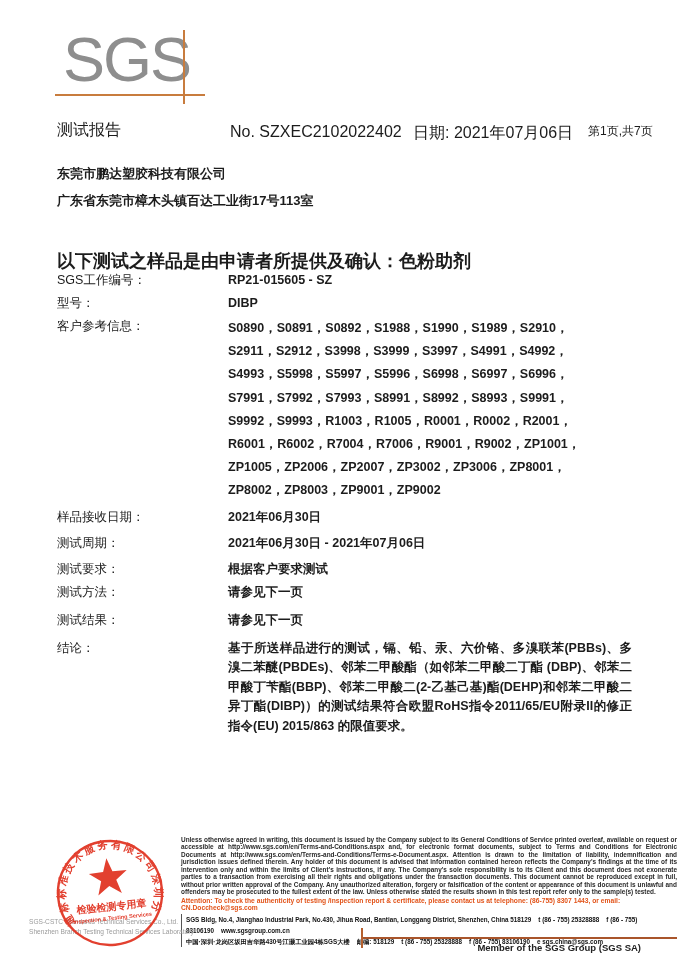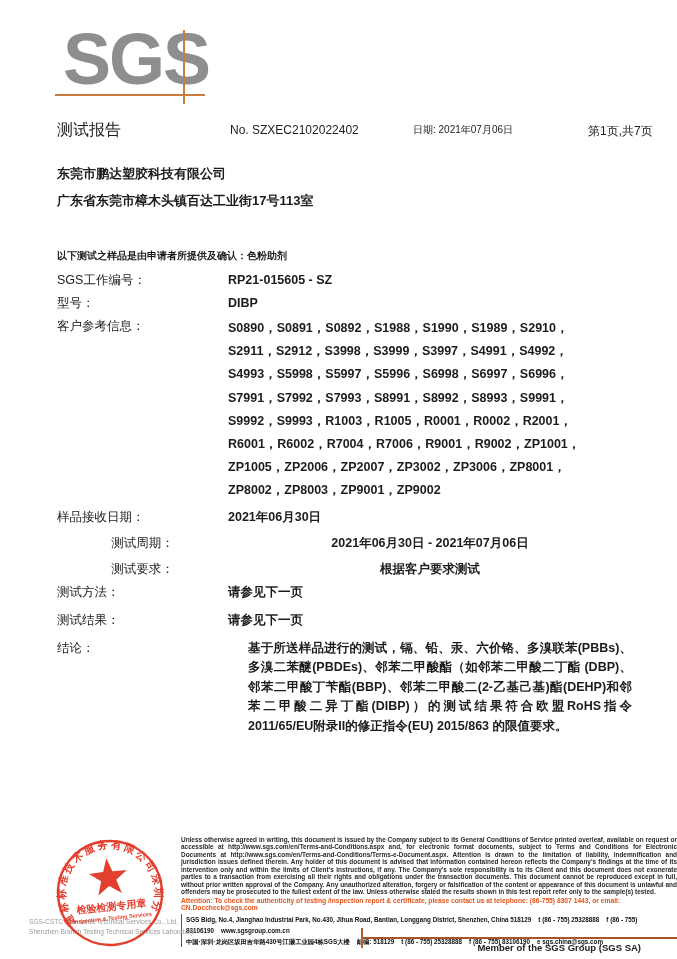--- a/index.html
+++ b/index.html
@@ -6,46 +6,46 @@
   html,body { background:#ffffff; }
   body {
     width:677px; height:959px; position:relative; overflow:hidden;
     font-family:"Liberation Sans", sans-serif; color:#1c1c1c;
   }
   .page { position:absolute; inset:0; background:#fff; }
 
   
   .logo-area { position:absolute; left:57px; top:26px; width:180px; height:80px; }
   .sgs-logo {
-    font-size:72px; font-weight:bold; color:#8e8e8e; letter-spacing:-2px;
+    font-size:63px; font-weight:normal; color:#8e8e8e; letter-spacing:-2px;
     line-height:66px; padding-left:6px;
   }
   .logo-hline { position:absolute; left:-2px; top:68px; width:150px; height:2px; background:#c87c3e; }
   .logo-vline { position:absolute; left:126px; top:4px; width:2px; height:74px; background:#c87c3e; }
 
   
   .title-row { position:absolute; left:0; top:120px; width:677px; height:22px; }
   .doc-title { position:absolute; left:57px; font-size:16px; font-weight:normal; }
-  .doc-no    { position:absolute; left:230px; top:3px; font-size:12px; }
-  .doc-date  { position:absolute; left:413px; top:3px; font-size:10px; }
+  .doc-no    { position:absolute; left:230px; top:3px; font-size:16px; }
+  .doc-date  { position:absolute; left:413px; top:3px; font-size:16px; }
   .doc-page  { position:absolute; left:588px; top:3px; font-size:12px; }
 
   
   .applicant { position:absolute; left:57px; top:160px; font-size:13px; font-weight:600; line-height:27px; }
 
   
-  .intro { position:absolute; left:57px; top:249px; font-size:10px; font-weight:600; }
+  .intro { position:absolute; left:57px; top:249px; font-size:18px; font-weight:600; }
   .fields { position:absolute; left:57px; top:271px; width:575px; }
   .frow { display:flex; margin-bottom:5px; }
   .flabel { width:171px; flex:0 0 171px; font-size:12.5px; font-weight:400; line-height:18px; }
   .fvalue { flex:1; font-size:12.5px; font-weight:600; line-height:18px; }
   .ref-line { line-height:23.2px; }
-  .gap-sm { margin-top:8px;text-align:center; }
+  .gap-sm { margin-top:8px; }
   .gap-md { margin-top:10px; }
-  .conclusion .fvalue { line-height:19.5px; text-align:justify;margin-left:20px; }
+  .conclusion .fvalue { line-height:19.5px; text-align:justify; }
 
   
   .lab-name { position:absolute; left:29px; top:917px; font-size:6.6px; color:#9b9b9b; line-height:10px; z-index:1; }
   .stamp { position:absolute; left:55px; top:838px; width:110px; height:110px; z-index:2; transform:rotate(-6deg); opacity:.92; }
 
   .fineprint { position:absolute; left:181px; top:836px; width:496px; }
   .disclaimer { font-size:6.45px; line-height:7.45px; color:#2a2a2a; text-align:justify; font-weight:600; }
   .attention { margin-top:1px; font-size:6.7px; line-height:7.6px; color:#e2541a; font-weight:bold; }
   .addr { margin-top:2px; border-left:1.5px solid #555; padding-left:4px; font-size:6.3px; line-height:11px; color:#111; font-weight:600; }
   .addr-line span { margin-right:7px; }

